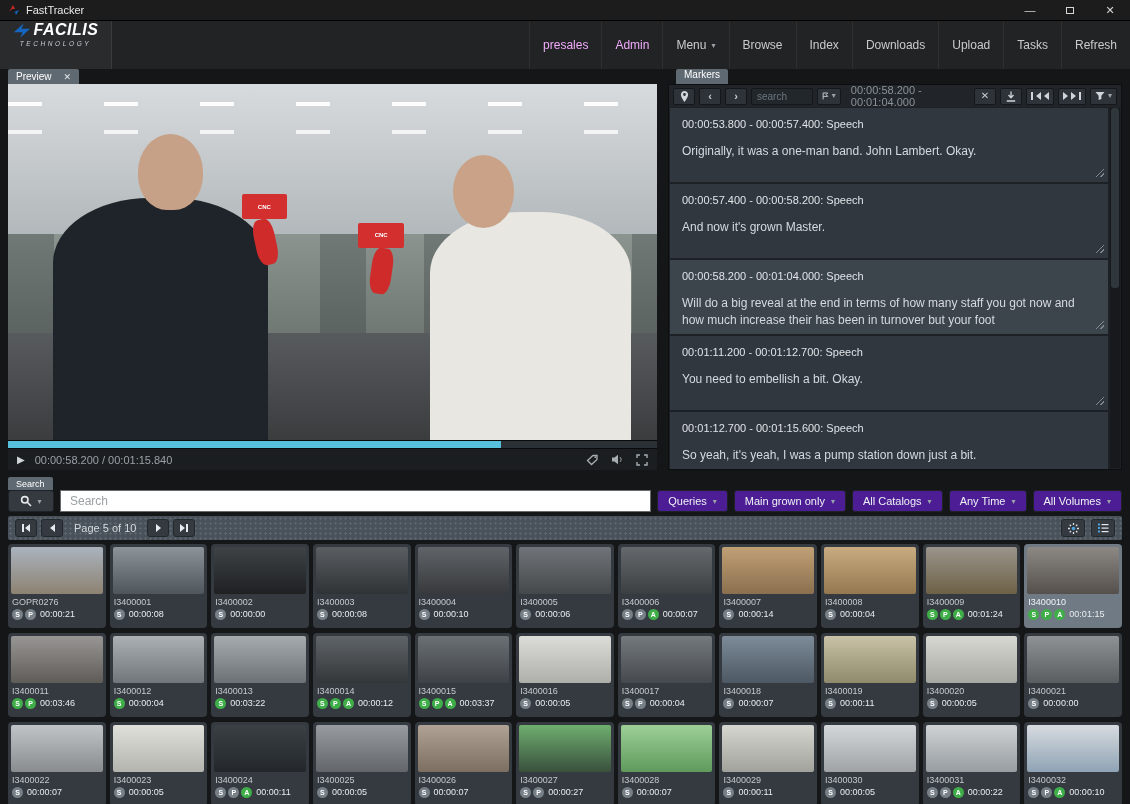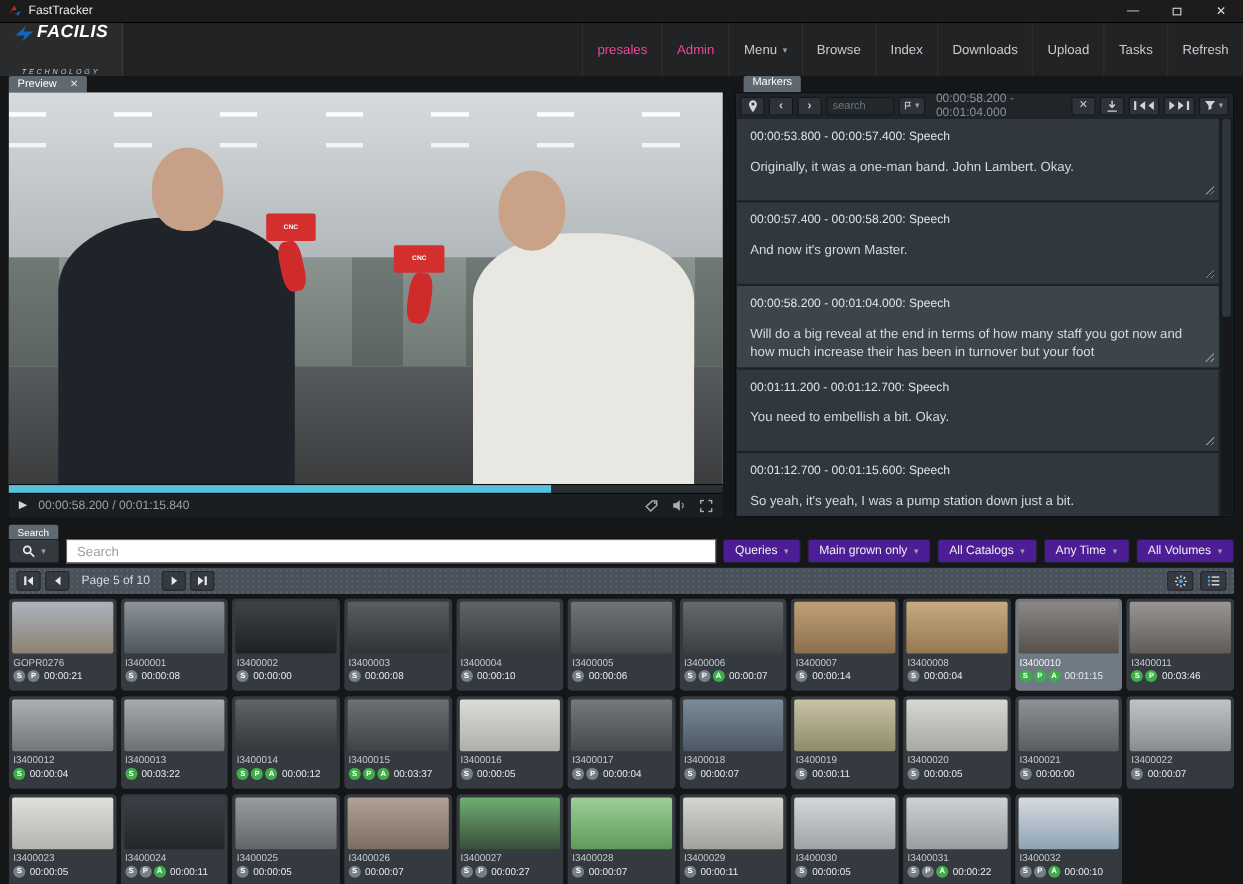--- a/index.html
+++ b/index.html
@@ -11,28 +11,28 @@
   .titlebar { position:absolute; top:0; left:0; right:0; height:21px; background:#1c1c1c;
     display:flex; align-items:center; border-bottom:1px solid #000; }
   .tb-title { font-size:11px; color:#e9e9e9; margin-left:5px; }
   .tb-controls { margin-left:auto; display:flex; height:100%; }
   .tb-btn { width:40px; display:flex; align-items:center; justify-content:center; color:#d6d6d6; font-size:11px; }
   .tb-max { width:8px; height:7px; border:1px solid #d6d6d6; }
 
   
   .header { position:absolute; top:21px; left:0; right:0; height:48px; background:#222324; display:flex; }
   .logo-box { width:112px; background:#2a2b2c; border-right:1px solid #3a3b3c;
-    display:flex; flex-direction:column; align-items:center; justify-content:space-between; }
+    display:flex; flex-direction:column; align-items:center; justify-content:flex-start; }
   .logo-line1 { display:flex; align-items:center; gap:3px; }
   .logo-facilis { font-style:italic; font-weight:bold; font-size:16px; color:#fff; letter-spacing:.5px; }
   .logo-tech { font-size:6.5px; letter-spacing:2.6px; color:#c9ced2; margin-top:1px; font-style:italic; }
   .nav { margin-left:auto; display:flex; align-items:stretch; }
   .nav-item { display:flex; align-items:center; gap:5px; padding:0 13px; font-size:12px; color:#c9cbcd;
     border-left:1px solid rgba(255,255,255,.06); cursor:pointer; }
-  .nav-item.dim { color:#ec4899; }
+  .nav-item.dim { color:#f0abfc; }
   .caret { font-size:8px; color:#9ba2a8; }
 
   
   .tab { position:absolute; background:#5f6972; color:#fff; font-size:10px; height:15px;
     display:inline-flex; align-items:center; gap:12px; padding:0 8px; border-radius:2px 2px 0 0; }
   .tab .x { font-size:9px; color:#e4e7e9; }
   #tab-preview { top:69px; left:8px; }
   #tab-markers { top:69px; left:676px;flex-direction:column; }
   #tab-search  { top:477px; left:8px; height:13px; font-size:9px; }
 
@@ -452,20 +452,30 @@
         </div>
       </div>
       <div class="tile">
         <div class="thumb" style="background: linear-gradient(rgb(200, 171, 128), rgb(149, 120, 79));"></div>
         <div class="t-id">I3400008</div>
         <div class="t-meta">
           <span class="badge gray">S</span>
           <span class="t-time">00:00:04</span>
         </div>
       </div>
+      <div class="tile">
+        <div class="thumb" style="background: linear-gradient(rgb(154, 148, 140), rgb(109, 97, 70));"></div>
+        <div class="t-id">I3400009</div>
+        <div class="t-meta">
+          <span class="badge green">S</span>
+          <span class="badge green">P</span>
+          <span class="badge green">A</span>
+          <span class="t-time">00:01:24</span>
+        </div>
+      </div>
       <div class="tile selected">
         <div class="thumb" style="background: linear-gradient(rgb(140, 136, 132), rgb(85, 80, 75));"></div>
         <div class="t-id">I3400010</div>
         <div class="t-meta">
           <span class="badge green">S</span>
           <span class="badge green">P</span>
           <span class="badge green">A</span>
           <span class="t-time">00:01:15</span>
         </div>
       </div>

